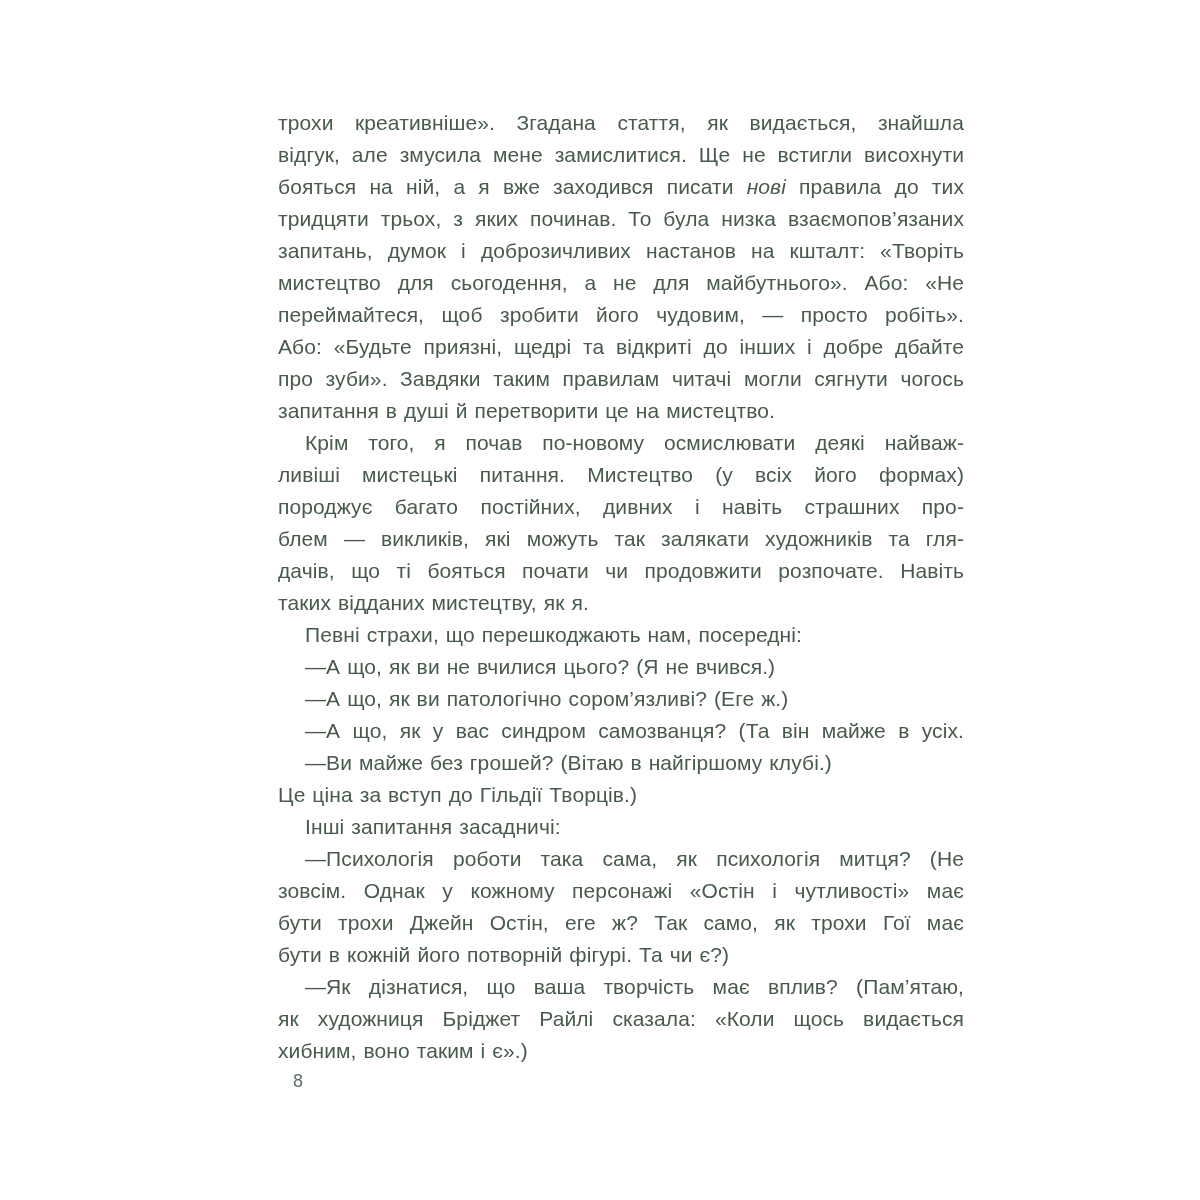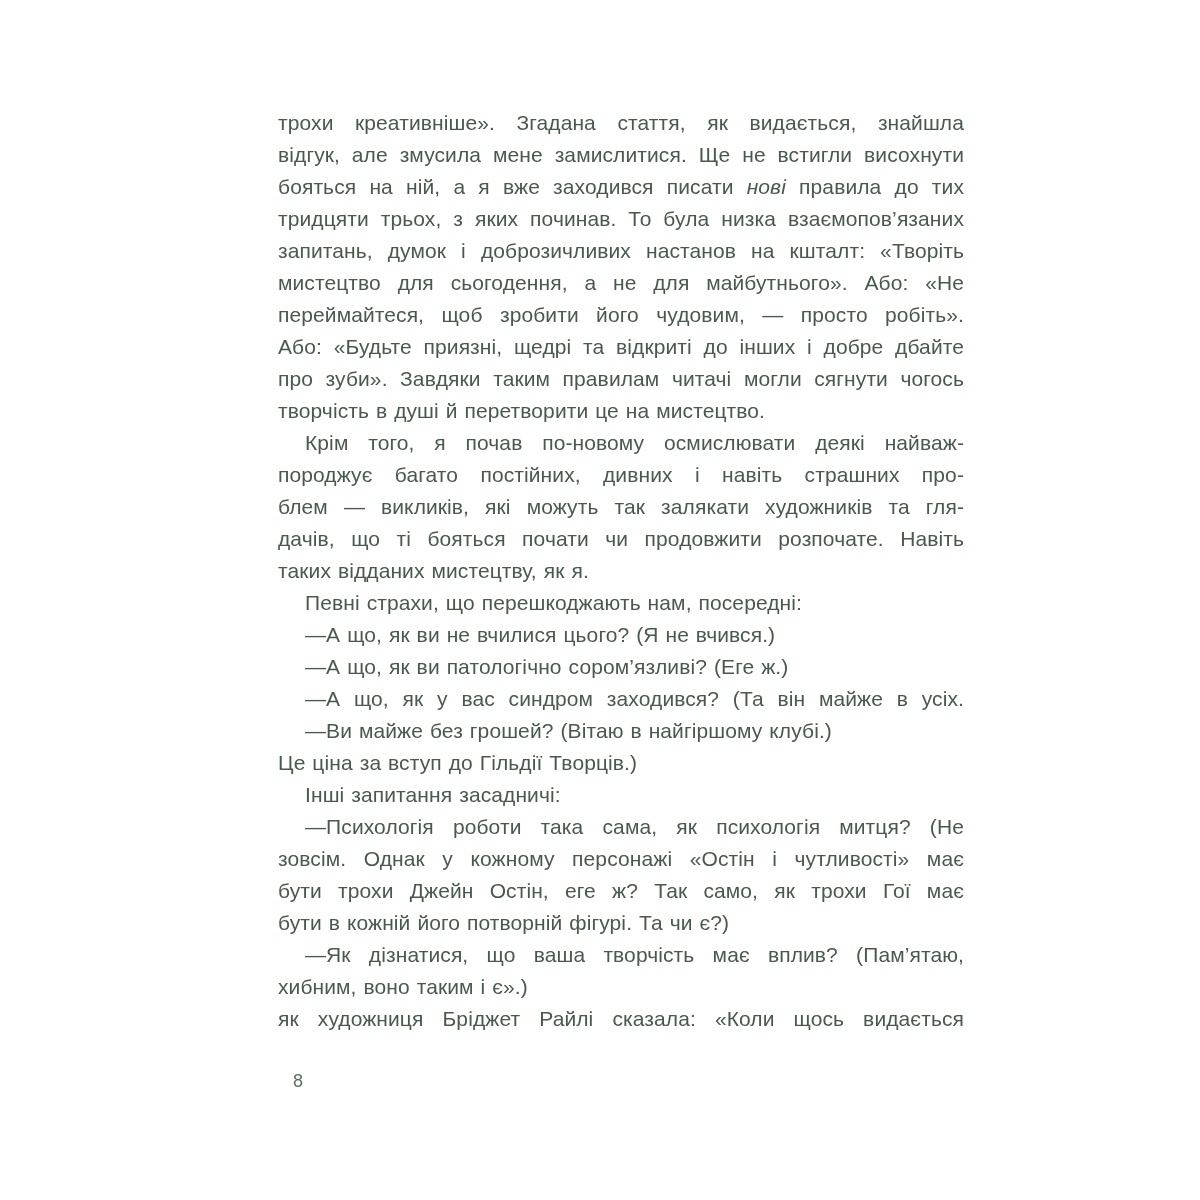--- a/index.html
+++ b/index.html
@@ -55,35 +55,36 @@
   <main class="text-block" style="color: rgb(72, 90, 76);">
       <div class="line justify"><span>трохи креативніше». Згадана стаття, як видається, знайшла</span></div>
       <div class="line justify"><span>відгук, але змусила мене замислитися. Ще не встигли висохнути</span></div>
       <div class="line justify"><span>бояться на ній, а я вже заходився писати </span><span class="italic">нові</span><span> правила до тих</span></div>
       <div class="line justify"><span>тридцяти трьох, з яких починав. То була низка взаємопов’язаних</span></div>
       <div class="line justify"><span>запитань, думок і доброзичливих настанов на кшталт: «Творіть</span></div>
       <div class="line justify"><span>мистецтво для сьогодення, а не для майбутнього». Або: «Не</span></div>
       <div class="line justify"><span>переймайтеся, щоб зробити його чудовим, — просто робіть».</span></div>
       <div class="line justify"><span>Або: «Будьте приязні, щедрі та відкриті до інших і добре дбайте</span></div>
       <div class="line justify"><span>про зуби». Завдяки таким правилам читачі могли сягнути чогось</span></div>
-      <div class="line"><span>творчість в душі й перетворити це на мистецтво.</span></div>
+      <div class="line"><span>запитання в душі й перетворити це на мистецтво.</span></div>
       <div class="line indent justify"><span>Крім того, я почав по-новому осмислювати деякі найваж-</span></div>
+      <div class="line justify"><span>ливіші мистецькі питання. Мистецтво (у всіх його формах)</span></div>
       <div class="line justify"><span>породжує багато постійних, дивних і навіть страшних про-</span></div>
       <div class="line justify"><span>блем — викликів, які можуть так залякати художників та гля-</span></div>
       <div class="line justify"><span>дачів, що ті бояться почати чи продовжити розпочате. Навіть</span></div>
       <div class="line"><span>таких відданих мистецтву, як я.</span></div>
       <div class="line indent"><span>Певні страхи, що перешкоджають нам, посередні:</span></div>
       <div class="line indent"><span>—А що, як ви не вчилися цього? (Я не вчився.)</span></div>
       <div class="line indent"><span>—А що, як ви патологічно сором’язливі? (Еге ж.)</span></div>
-      <div class="line indent justify"><span>—А що, як у вас синдром заходився? (Та він майже в усіх.</span></div>
+      <div class="line indent justify"><span>—А що, як у вас синдром самозванця? (Та він майже в усіх.</span></div>
       <div class="line indent"><span>—Ви майже без грошей? (Вітаю в найгіршому клубі.)</span></div>
       <div class="line"><span>Це ціна за вступ до Гільдії Творців.)</span></div>
       <div class="line indent"><span>Інші запитання засадничі:</span></div>
       <div class="line indent justify"><span>—Психологія роботи така сама, як психологія митця? (Не</span></div>
       <div class="line justify"><span>зовсім. Однак у кожному персонажі «Остін і чутливості» має</span></div>
       <div class="line justify"><span>бути трохи Джейн Остін, еге ж? Так само, як трохи Гої має</span></div>
       <div class="line"><span>бути в кожній його потворній фігурі. Та чи є?)</span></div>
       <div class="line indent justify"><span>—Як дізнатися, що ваша творчість має вплив? (Пам’ятаю,</span></div>
+      <div class="line justify"><span>як художниця Бріджет Райлі сказала: «Коли щось видається</span></div>
       <div class="line"><span>хибним, воно таким і є».)</span></div>
-      <div class="line justify"><span>як художниця Бріджет Райлі сказала: «Коли щось видається</span></div>
     </main>
   <div class="page-number" style="color: rgb(93, 112, 96);">8</div>
 </div>
 
 </body></html>

